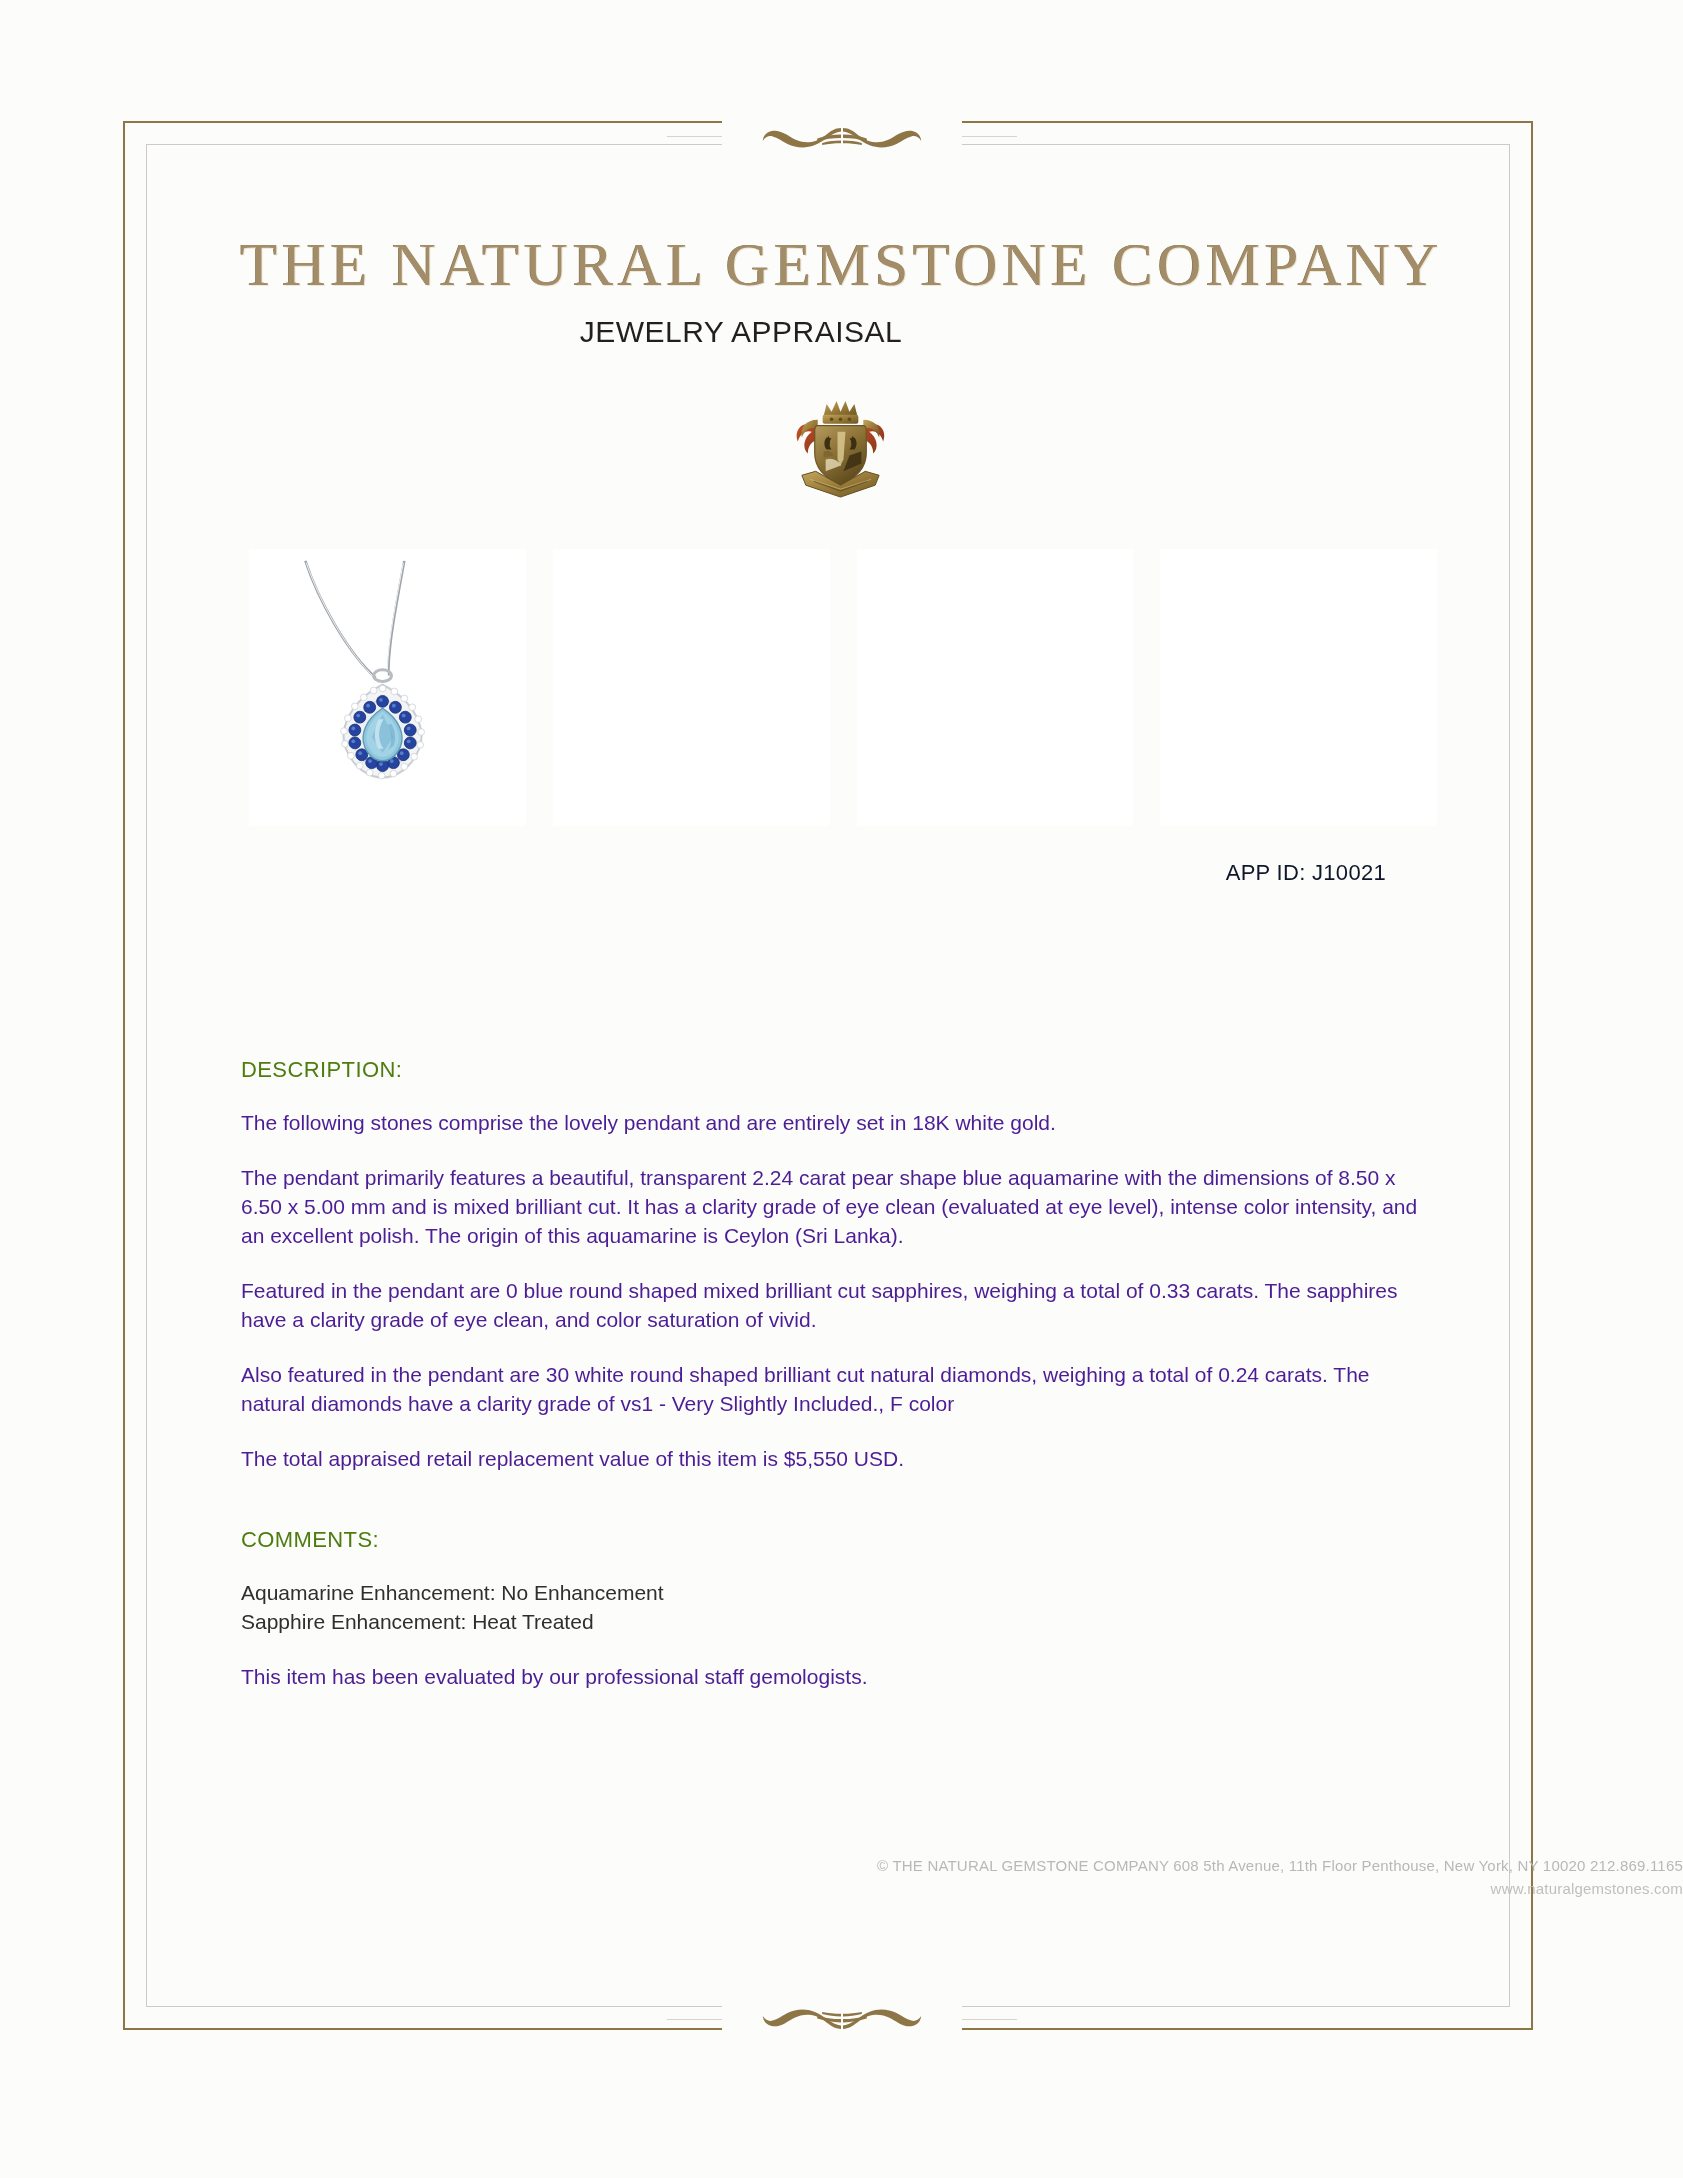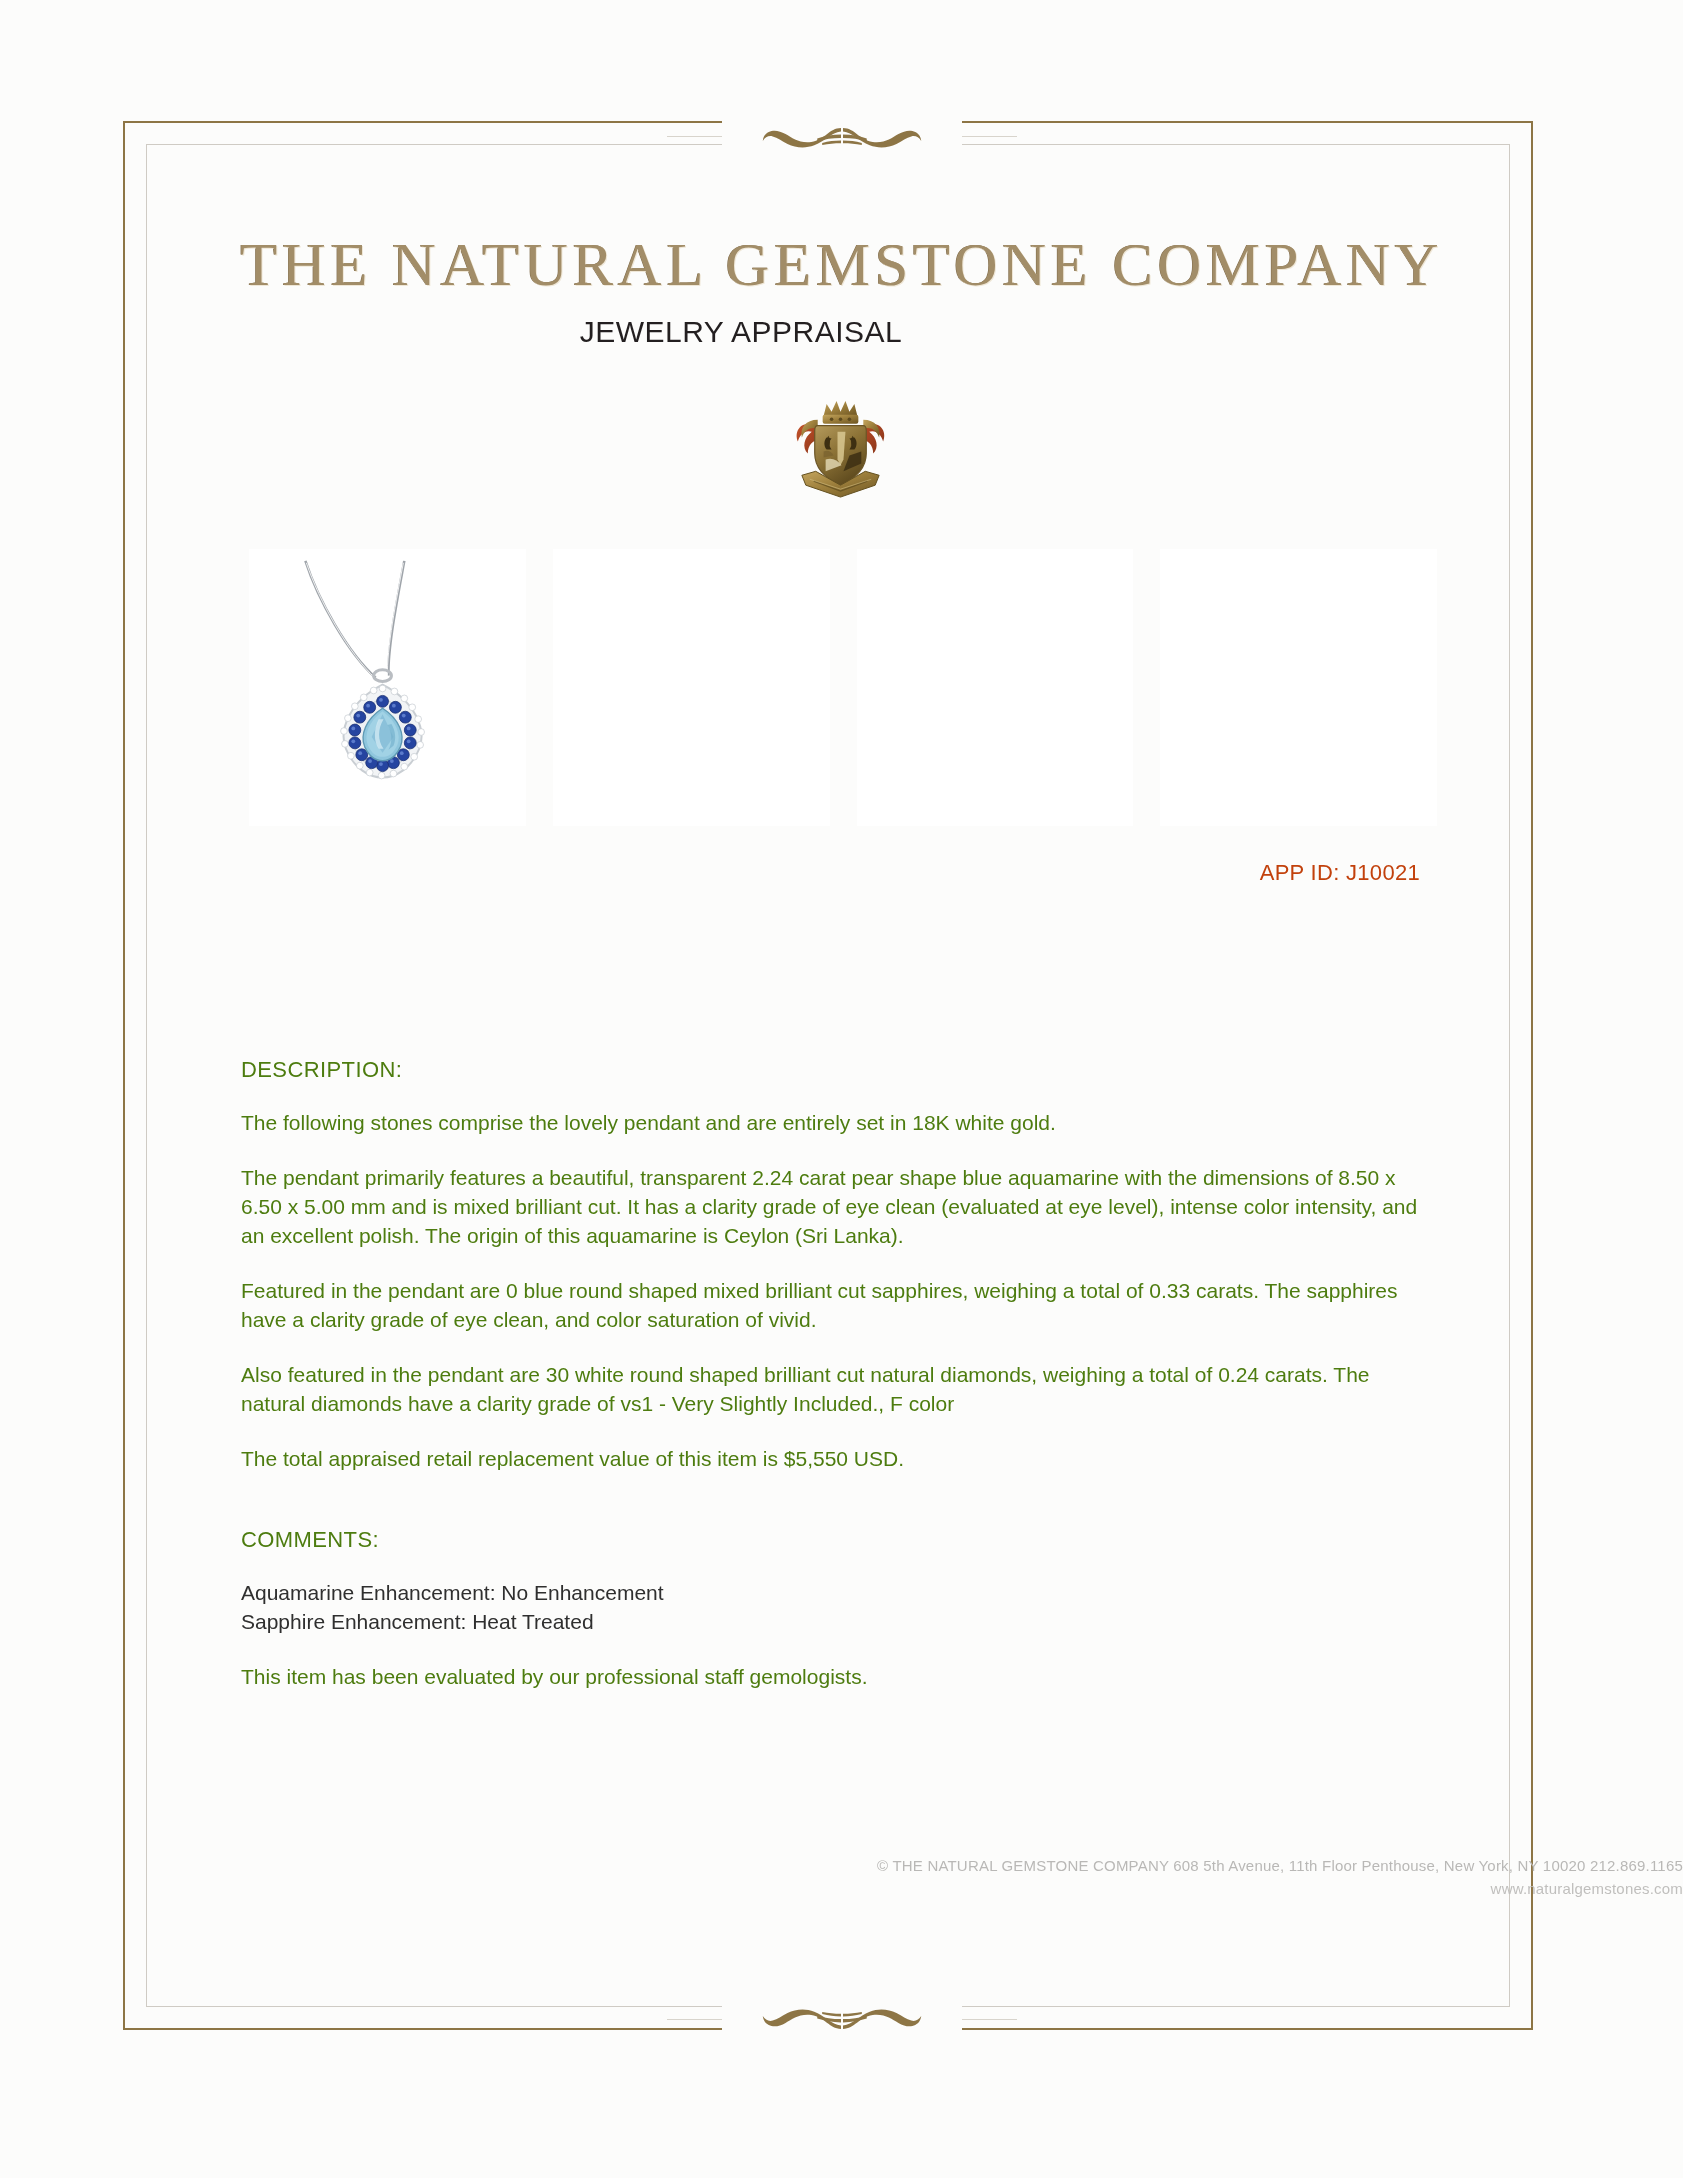--- a/index.html
+++ b/index.html
@@ -134,44 +134,43 @@
   .photo-cell.empty { background: #ffffff; }
 
   
   #app-id {
     position: absolute;
     left: 0;
     top: 860px;
     width: 1386px;
     text-align: right;
     font-size: 22px;
-    color: #c2410c;
+    color: #0f172a;
     letter-spacing: 0.3px;
-    margin-left: 34px;
   }
 
   
   #content {
     position: absolute;
     left: 241px;
     top: 1057px;
     width: 1188px;
     color: #2f2f2f;
   }
   .section-label {
     font-size: 22px;
     letter-spacing: 0.4px;
     margin: 0 0 26px 0;
     color: #4d7c0f;
   }
   .para {
     font-size: 21px;
     line-height: 1.38;
     margin: 0 0 26px 0;
-    color: #4d7c0f;
+    color: #4c1d95;
   }
   .para.tight { margin-bottom: 15px; }
   #comments-block { margin-top: 53px; }
   .comment-line {
     font-size: 21px;
     line-height: 1.38;
     margin: 0;
     color: #2f2f2f;
   }
   #comment-lines { margin-bottom: 26px; }

